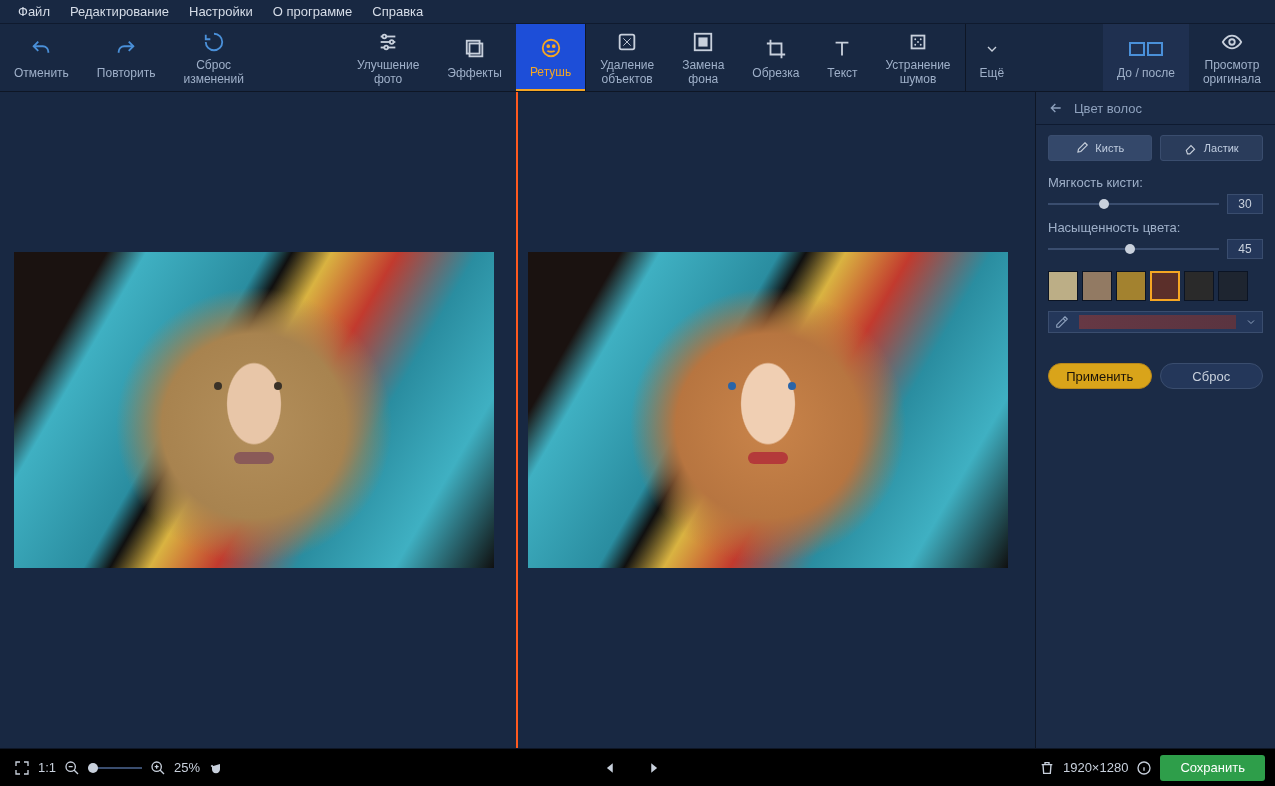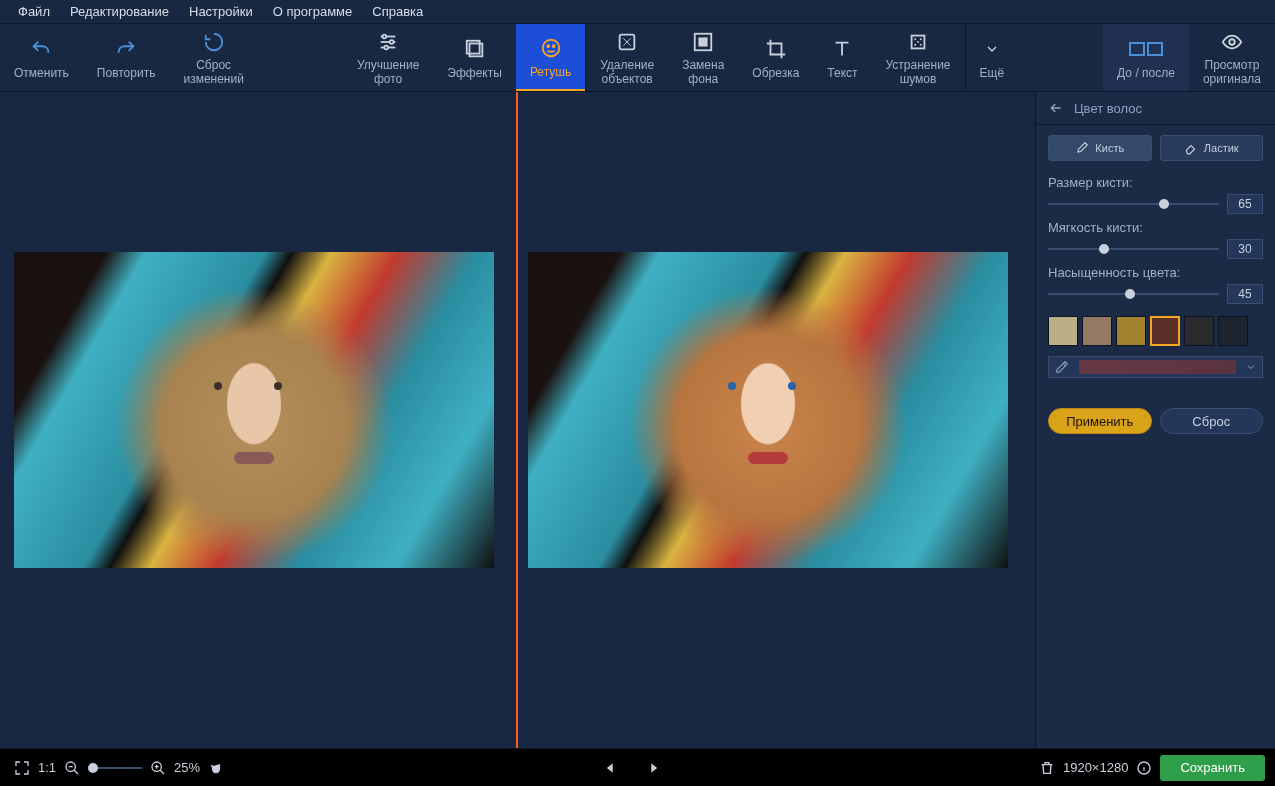--- a/index.html
+++ b/index.html
@@ -396,30 +396,20 @@
       </div>
       <div class="seg-btn">
         <svg width="14" height="14" viewBox="0 0 24 24" fill="none" stroke="#c8d0dc" stroke-width="2">
             <path d="M4 16l8-8 6 6-8 8H6z"></path>
           </svg>
         <span>Ластик</span>
       </div>
     </div>
 
     <div class="ctl">
-      <div class="ctl-label">Размер кисти:</div>
-      <div class="ctl-row">
-        <div class="slider">
-            <div class="track"></div>
-            <div class="thumb" style="left:65%"></div>
-          </div>
-        <div class="valbox">65</div>
-      </div>
-    </div>
-    <div class="ctl">
       <div class="ctl-label">Мягкость кисти:</div>
       <div class="ctl-row">
         <div class="slider">
             <div class="track"></div>
             <div class="thumb" style="left:30%"></div>
           </div>
         <div class="valbox">30</div>
       </div>
     </div>
     <div class="ctl">

